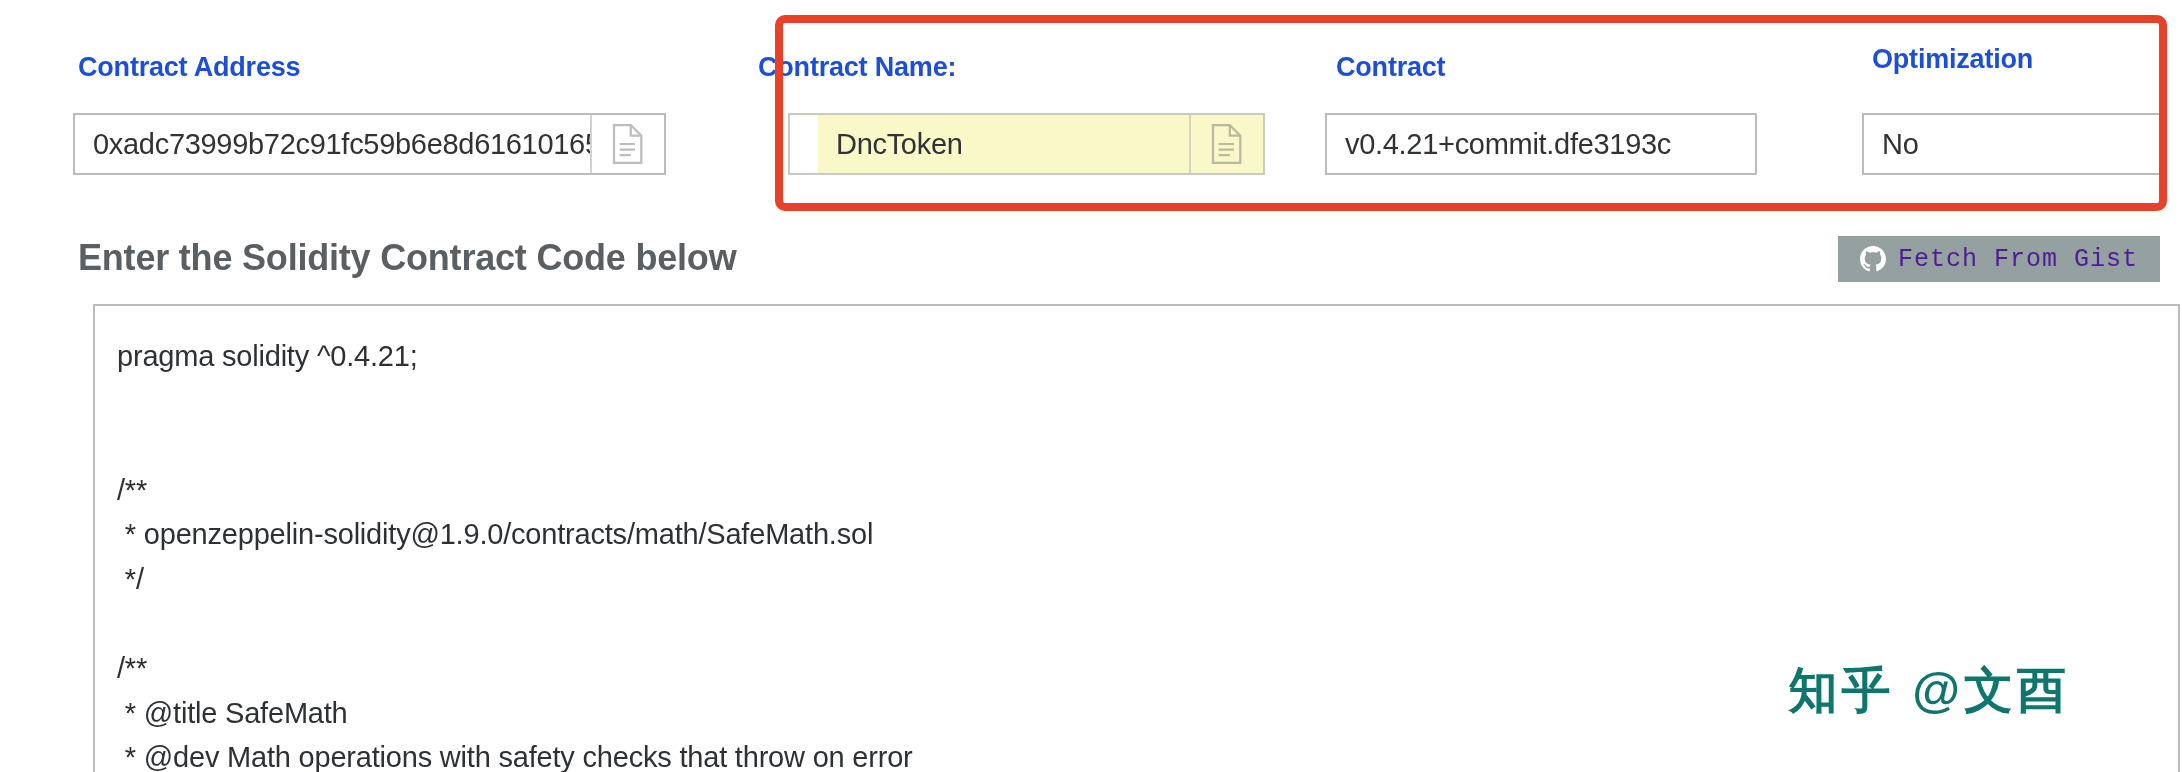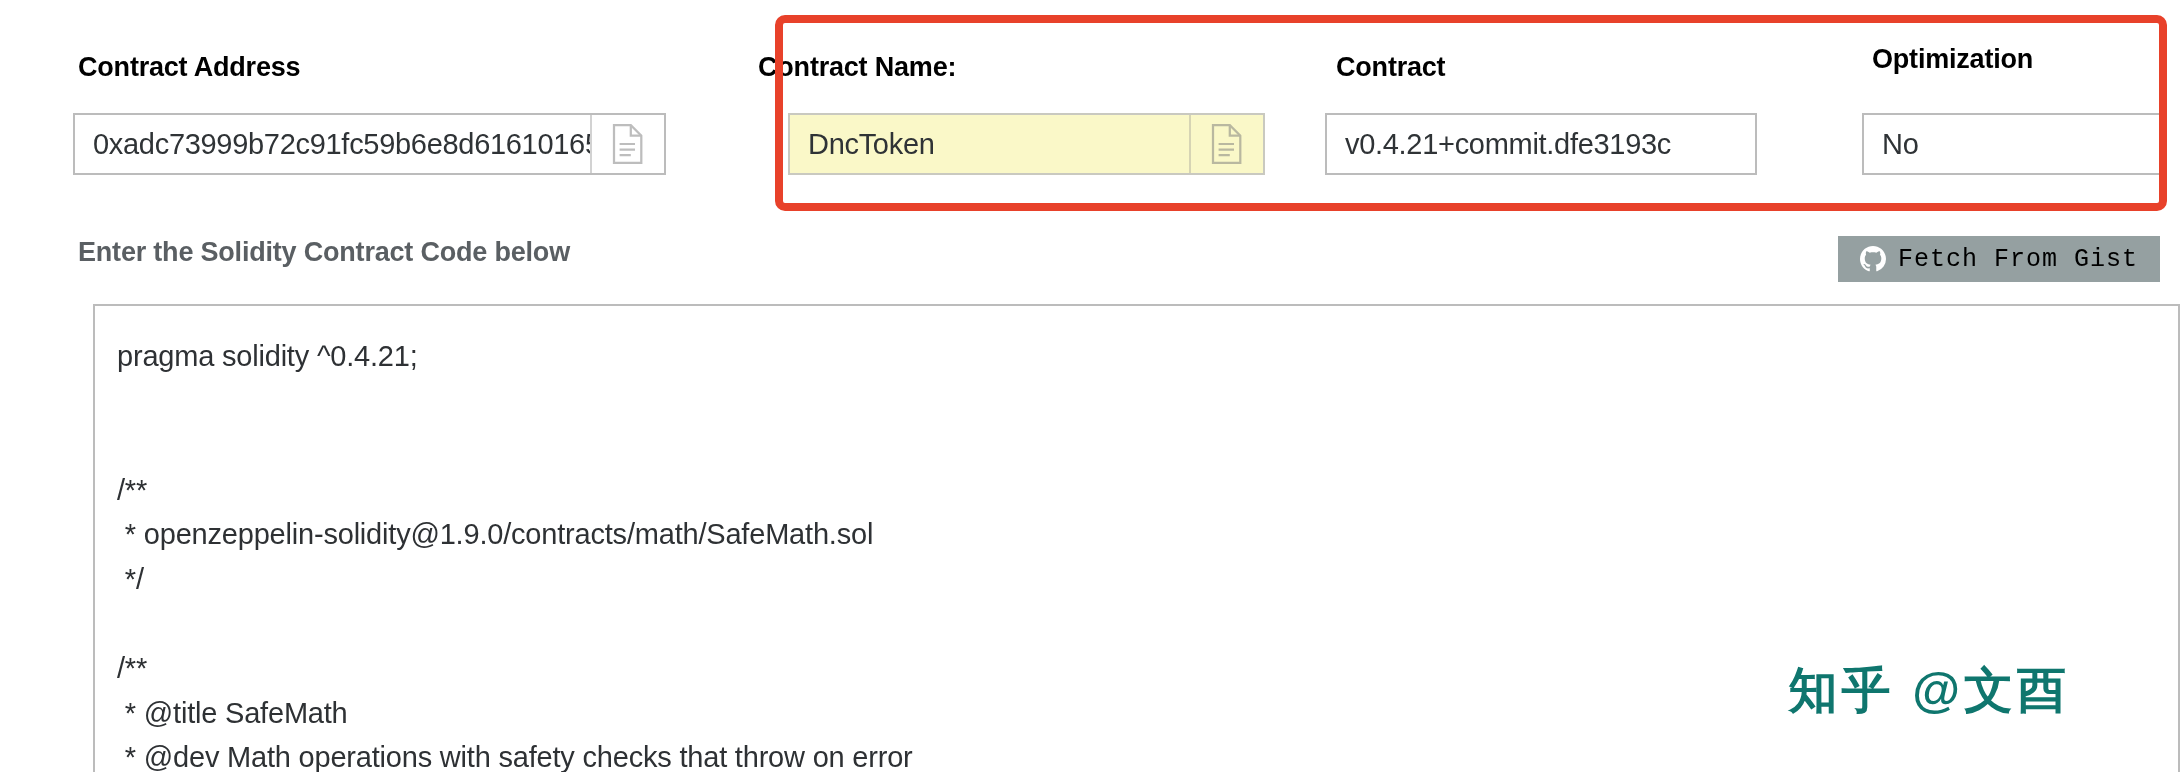--- a/index.html
+++ b/index.html
@@ -15,21 +15,21 @@
     width: 2182px;
     height: 772px;
     background: #fff;
   }
 
   
   .field-label {
     position: absolute;
     font-size: 27px;
     font-weight: 700;
-    color: #000000;
+    color: #1d4ed8;
     letter-spacing: -0.2px;
     white-space: nowrap;
     text-align: right;
   }
 
   
   .input-shell {
     position: absolute;
     display: flex;
     align-items: stretch;
@@ -41,21 +41,21 @@
     flex: 1 1 auto;
     display: flex;
     align-items: center;
     padding: 0 18px;
     font-size: 29px;
     color: #2f3336;
     white-space: nowrap;
     overflow: hidden;
     letter-spacing: -0.3px;
   }
-  .input-shell.yellow { border-color: #c9c9c0; }
+  .input-shell.yellow { border-color: #c9c9c0; padding-left: 28px; }
   .input-shell.yellow .txt { background: #faf8c8; }
 
   .copy-btn {
     flex: 0 0 auto;
     width: 74px;
     display: flex;
     align-items: center;
     justify-content: center;
     border-left: 2px solid #d2d2d2;
     background: transparent;
@@ -70,33 +70,33 @@
     border: 8px solid #e8412a;
     border-radius: 10px;
     pointer-events: none;
   }
 
   
   #code-label {
     position: absolute;
     left: 78px;
     top: 237px;
-    font-size: 27px;
+    font-size: 36px;
     font-weight: 700;
     color: #5a5f63;
     letter-spacing: -0.2px;
   }
   #gist-button {
     position: absolute;
     right: 22px;
     top: 236px;
     height: 46px;
     padding: 0 22px;
     background: #95a0a1;
-    color: #000000;
+    color: #4c1d95;
     display: flex;
     align-items: center;
     gap: 12px;
     font-family: "Liberation Mono", "DejaVu Sans Mono", monospace;
     font-size: 25px;
     letter-spacing: 1px;
     border: none;
     cursor: pointer;
   }
   #gist-button .gh-icon { display: block; }

